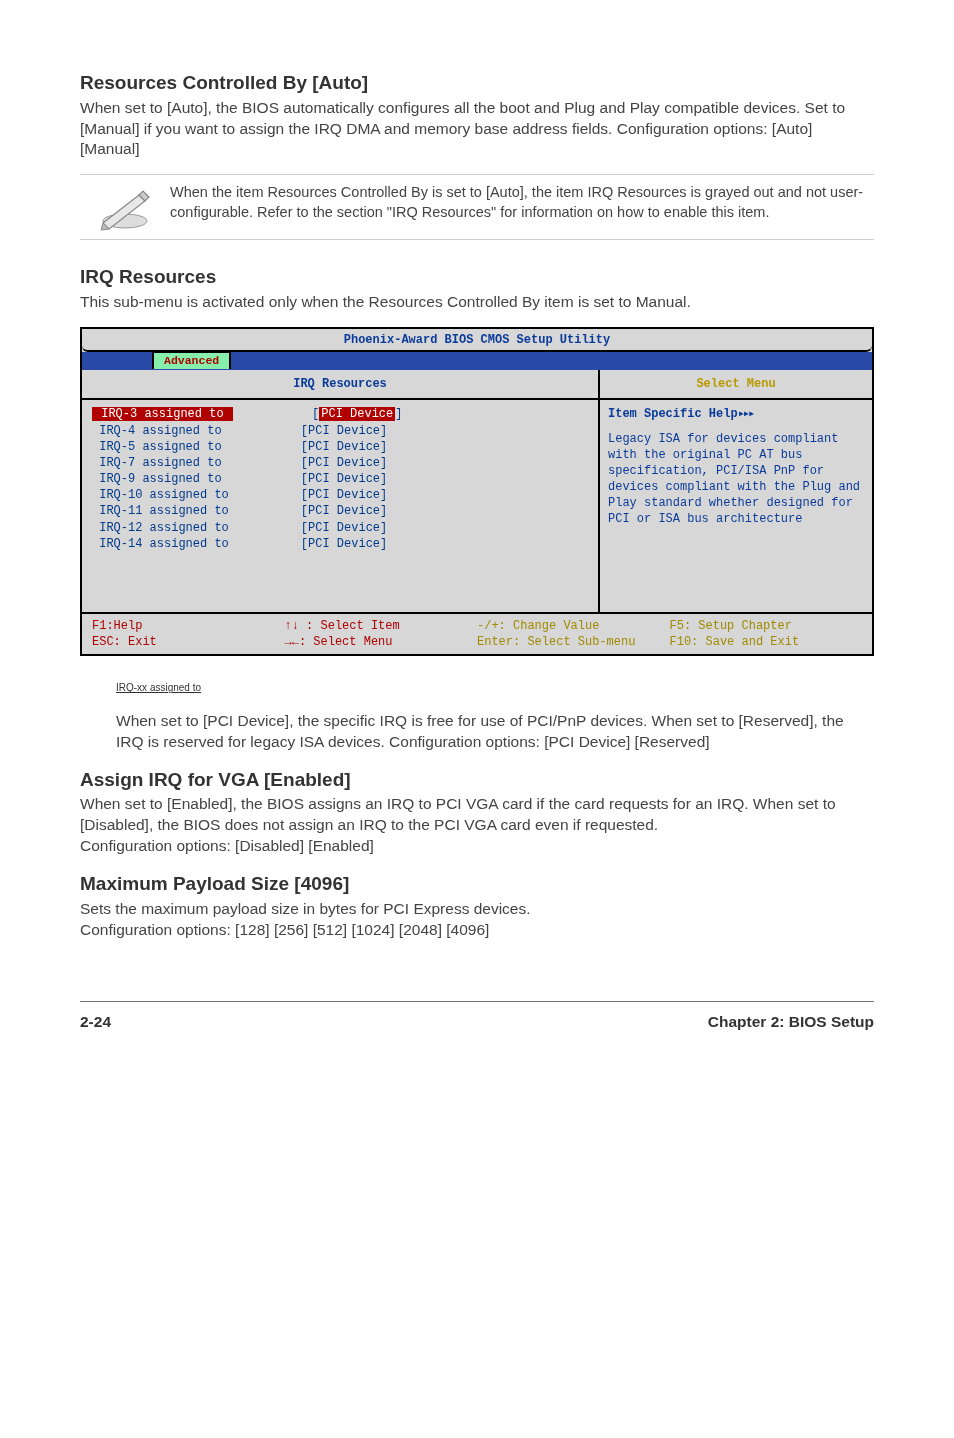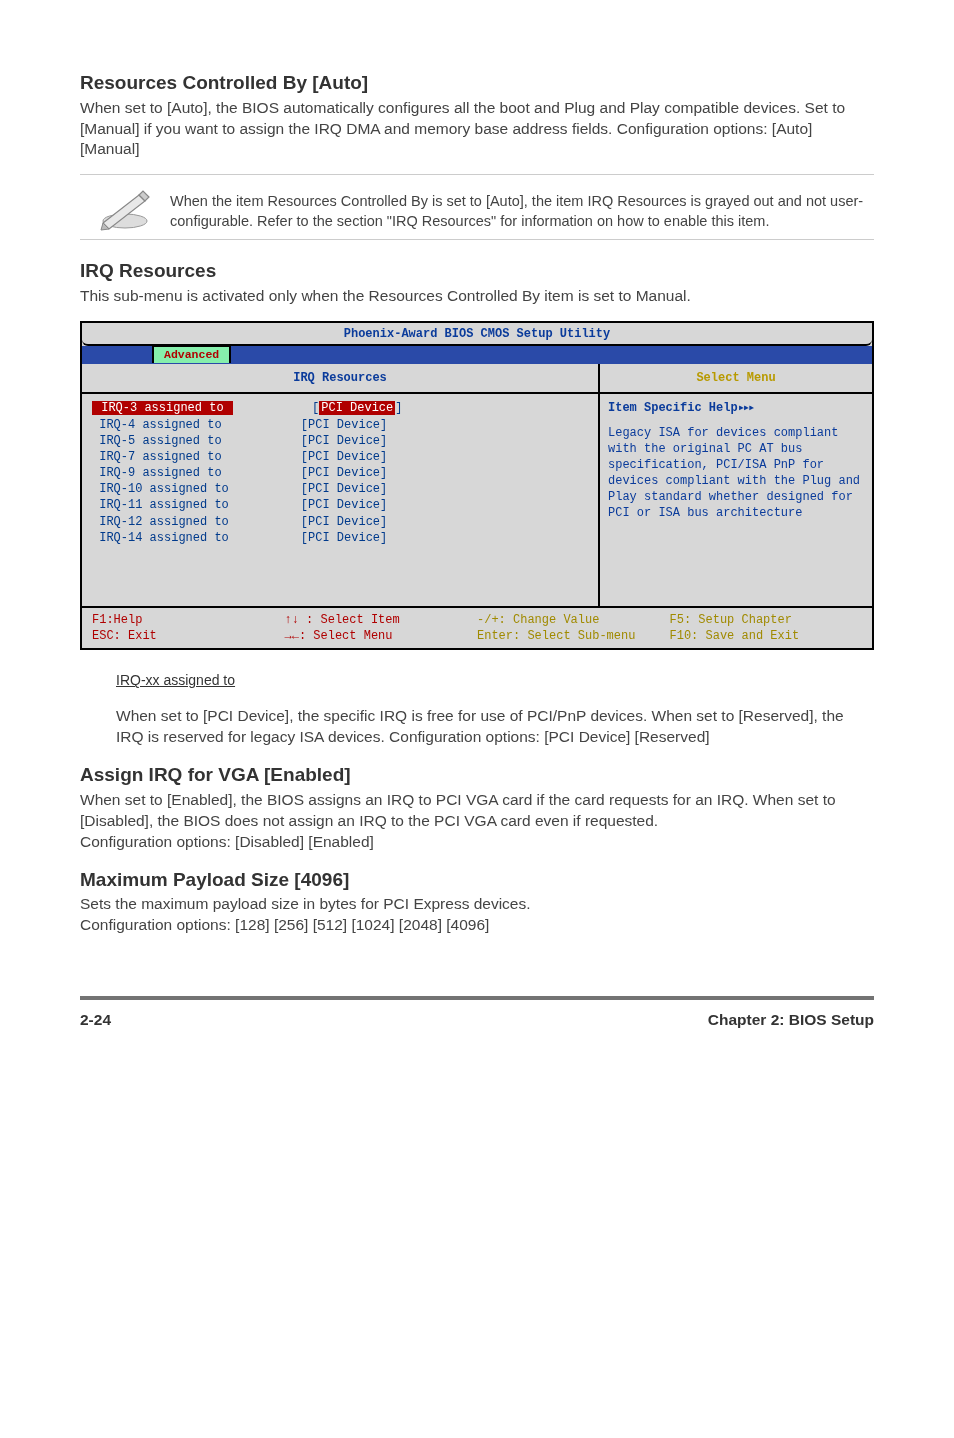--- a/index.html
+++ b/index.html
@@ -18,25 +18,25 @@
     font-weight: bold;
     margin-bottom: 2px;
     color: #333;
   }
   p.body {
     margin-bottom: 14px;
     color: #444;
   }
   .note-row {
     display: flex;
-    align-items: flex-end;
+    align-items: flex-start;
     border-top: 1px solid #ccc;
     border-bottom: 1px solid #ccc;
     padding: 8px 0;
-    margin: 4px 0 18px 0;
+    margin: 4px 0 24px 0;
   }
   .note-icon {
     width: 90px;
     flex: 0 0 90px;
     display: flex;
     justify-content: center;
     align-items: center;
   }
   .note-text {
     flex: 1;
@@ -133,27 +133,27 @@
     white-space: pre;
   }
   .fred { color: #b00000; }
   .fyel { color: #a08a00; }
   .indent-block {
     margin-left: 36px;
     margin-bottom: 14px;
   }
   .underline {
     text-decoration: underline;
-    font-size: 14px;
+    font-size: 10px;
     color: #333;
     margin-bottom: 8px;
     display: inline-block;
   }
   .page-footer {
-    border-top: 4px solid #737373;
+    border-top: 1px solid #737373;
     margin-top: 60px;
     padding-top: 10px;
     display: flex;
     justify-content: space-between;
     font-weight: bold;
     font-size: 15.5px;
     color: #333;
   }
 </style>
 </head>

